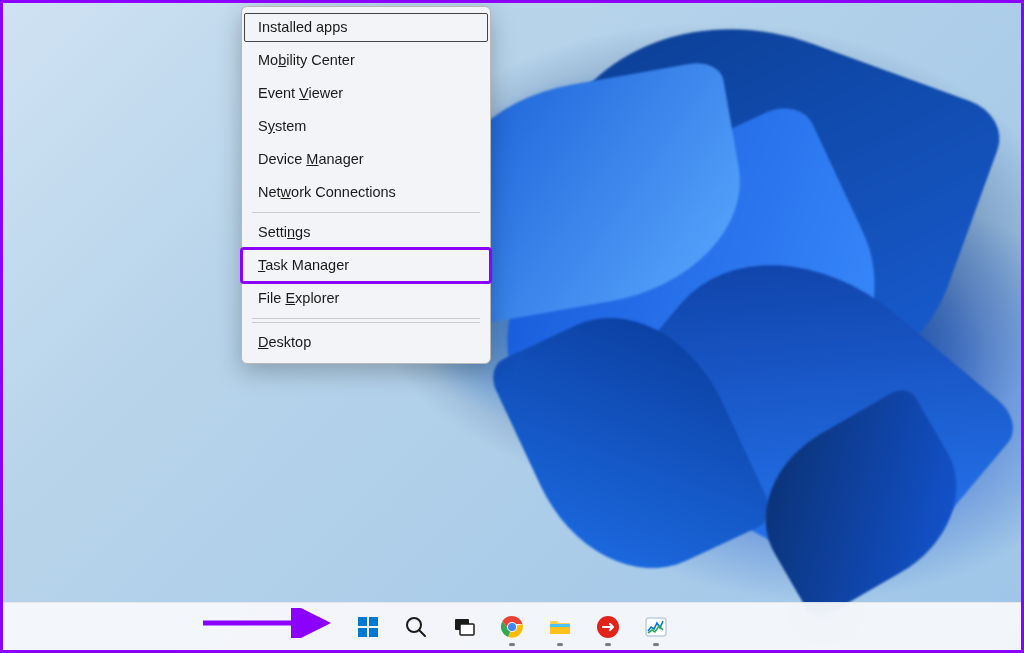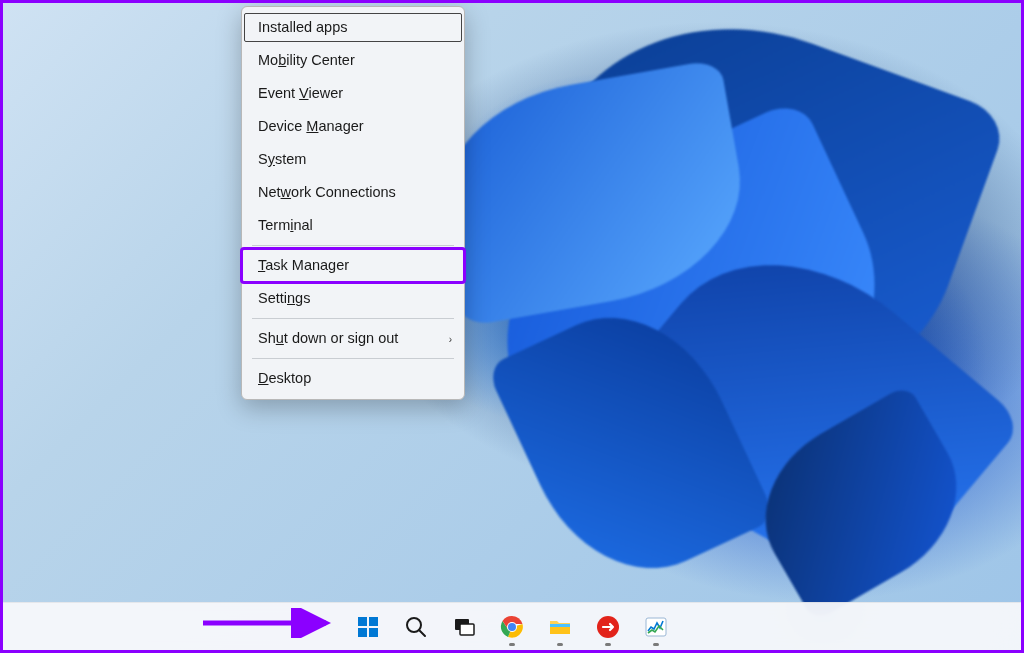--- a/index.html
+++ b/index.html
@@ -44,21 +44,21 @@
     .p3 { width: 340px; height: 260px; background: linear-gradient(135deg,#0c3b9e,#2b7fff); top: 280px; right: 40px; transform: rotate(40deg); }
     .p4 { width: 300px; height: 220px; background: linear-gradient(135deg,#1a5fd6,#5aa9ff); top: 80px; right: 280px; transform: rotate(-10deg); }
     .p5 { width: 260px; height: 200px; background: linear-gradient(135deg,#093a9a,#1e6fe8); top: 340px; right: 260px; transform: rotate(65deg); }
     .p6 { width: 200px; height: 160px; background: linear-gradient(135deg,#0a2e6b,#1457d8); top: 420px; right: 60px; transform: rotate(-30deg); }
 
     
     .winx-menu {
       position: absolute;
       left: 238px;
       top: 3px;
-      width: 224px;
+      width: 250px;
       background: #f2f4f7;
       border: 1px solid #b8b8b8;
       border-radius: 6px;
       box-shadow: 0 8px 24px rgba(0,0,0,0.25);
       padding: 4px 0;
       font-size: 14.5px;
       color: #1a1a1a;
     }
 
     .menu-item {
@@ -160,29 +160,28 @@
   <div class="petal p3"></div>
   <div class="petal p4"></div>
   <div class="petal p5"></div>
   <div class="petal p6"></div>
 </div>
 
 <div class="winx-menu">
   <div class="menu-item focused"><span>Installed apps</span></div>
   <div class="menu-item">Mo<span class="ak">b</span>ility Center</div>
   <div class="menu-item">Event <span class="ak">V</span>iewer</div>
+  <div class="menu-item">S<span class="ak">y</span>stem</div>
   <div class="menu-item">Device <span class="ak">M</span>anager</div>
-  <div class="menu-item">S<span class="ak">y</span>stem</div>
   <div class="menu-item">Net<span class="ak">w</span>ork Connections</div>
-  <div class="menu-item">Term<span class="ak">i</span>nal</div>
   <div class="menu-divider"></div>
+  <div class="menu-item">Setti<span class="ak">n</span>gs</div>
   <div class="menu-item highlighted"><span class="ak">T</span>ask Manager</div>
-  <div class="menu-item">Setti<span class="ak">n</span>gs</div>
+  <div class="menu-item">File <span class="ak">E</span>xplorer</div>
   <div class="menu-divider"></div>
-  <div class="menu-item">Sh<span class="ak">u</span>t down or sign out<span class="submenu-arrow">›</span></div>
   <div class="menu-divider"></div>
   <div class="menu-item"><span class="ak">D</span>esktop</div>
 </div>
 
 <svg class="annotation-arrow" width="150" height="30">
   <defs>
     <marker id="arrowhead" markerWidth="8" markerHeight="8" refX="7" refY="4" orient="auto">
       <polygon points="0 0, 8 4, 0 8" fill="#8B00FF"></polygon>
     </marker>
   </defs>

